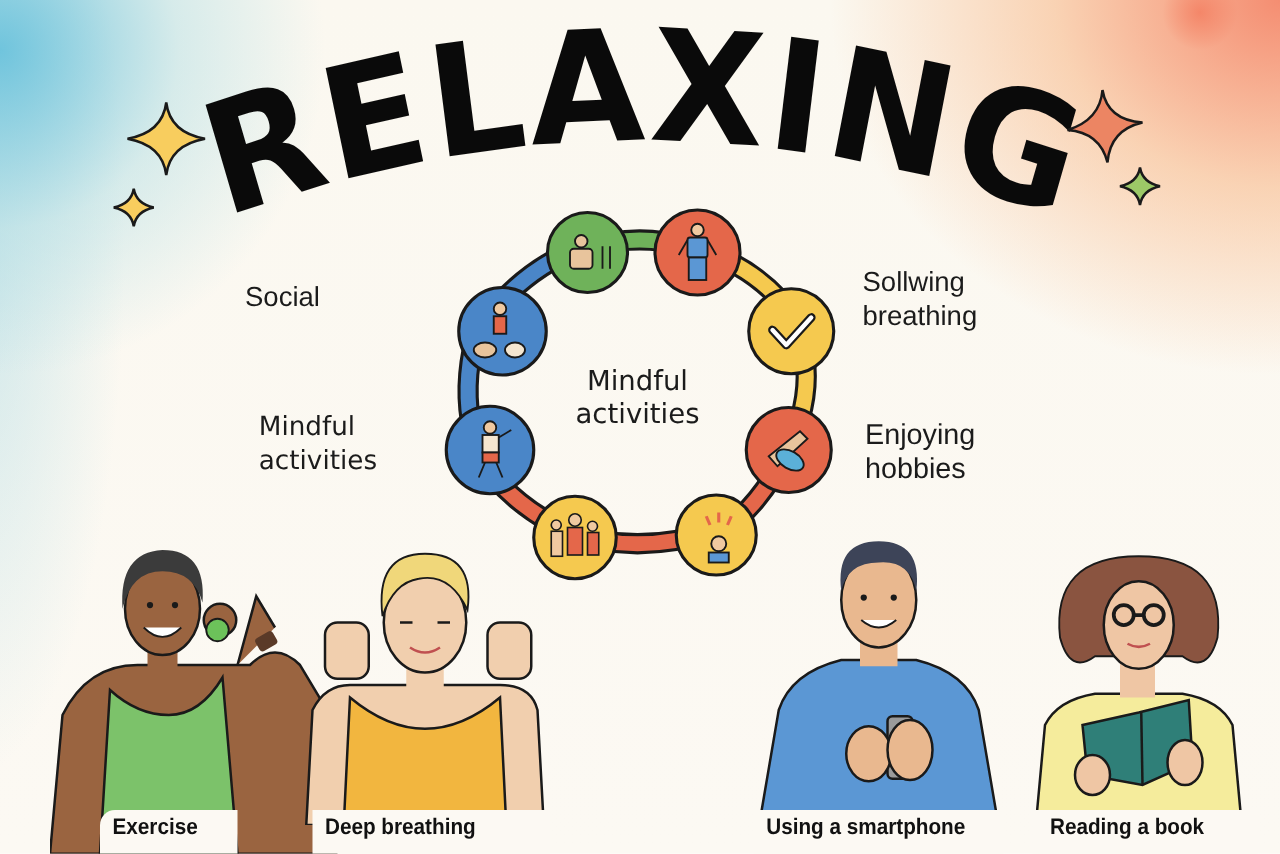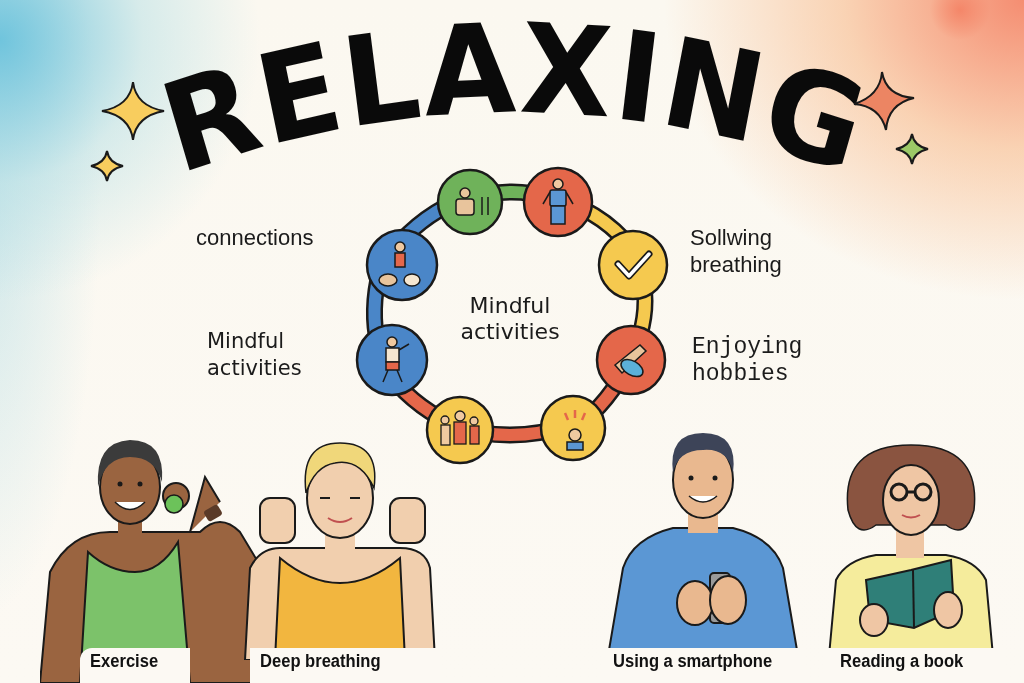--- a/index.html
+++ b/index.html
@@ -40,31 +40,31 @@
   <path d="M17 1 Q19 13 33 16 Q19 19 17 31 Q15 19 1 16 Q15 13 17 1Z" fill="#f8cd5e" stroke="#1a1a1a" stroke-width="2"></path>
 </svg>
 <svg class="abs" style="left:852px;top:70px;width:64px;height:62px" viewBox="0 0 64 62">
   <path d="M30 2 Q34 26 62 28 Q36 34 34 60 Q28 36 2 34 Q28 26 30 2Z" fill="#ec8563" stroke="#1a1a1a" stroke-width="2"></path>
 </svg>
 <svg class="abs" style="left:895px;top:133px;width:34px;height:32px" viewBox="0 0 34 32">
   <path d="M17 1 Q19 13 33 16 Q19 19 17 31 Q15 19 1 16 Q15 13 17 1Z" fill="#9cc967" stroke="#1a1a1a" stroke-width="2"></path>
 </svg>
 
 <div class="abs side-label" style="left:196px;top:224px">
-  <div>connections</div>
+  <div>Social</div>
 </div>
 <div class="abs side-label" style="left:207px;top:328px;font-family:'DejaVu Sans',sans-serif;font-size:21px">
   <div>Mindful</div>
   <div>activities</div>
 </div>
-<div class="abs side-label" style="left:690px;top:224px">
+<div class="abs side-label" style="left:690px;top:212px">
   <div>Sollwing</div>
   <div>breathing</div>
 </div>
-<div class="abs side-label" style="left:692px;top:334px;font-size:23px;font-weight:bold;font-family:Liberation Mono, monospace;font-weight:normal">
+<div class="abs side-label" style="left:692px;top:334px;font-size:23px;font-weight:bold;font-family:Liberation Sans, sans-serif;font-weight:normal">
   <div>Enjoying</div>
   <div>hobbies</div>
 </div>
 
 <svg class="abs" style="left:350px;top:160px;width:320px;height:310px" viewBox="0 0 320 310">
 
   <g fill="none" stroke="#1a1a1a" stroke-width="17" stroke-linecap="round">
     <path d="M 115 40 Q 160 25 200 38"></path>
     <path d="M 210 40 Q 260 55 290 100"></path>
     <path d="M 290 110 Q 300 140 290 175"></path>

